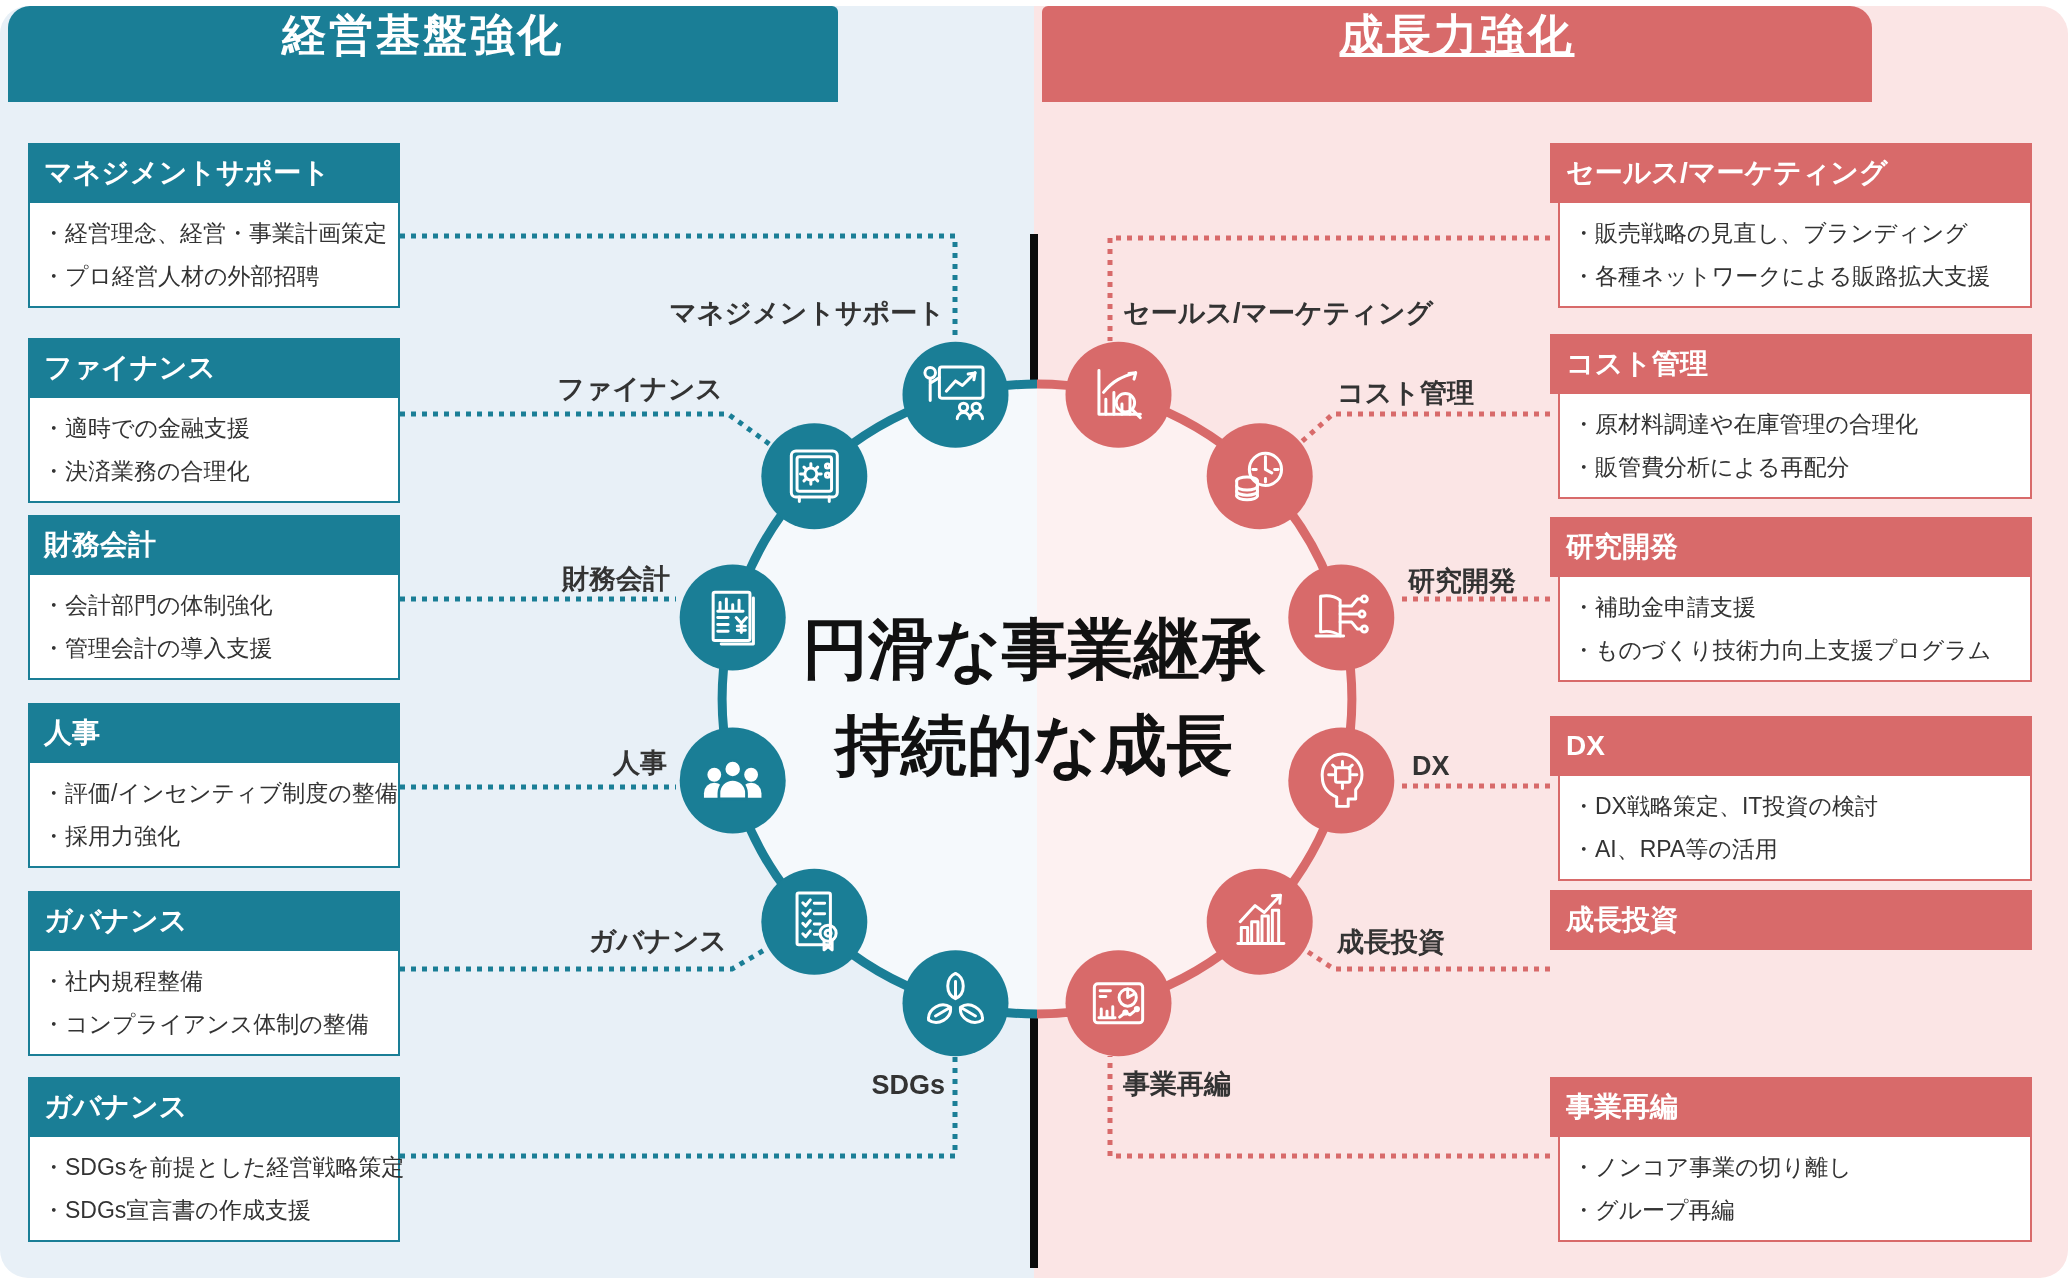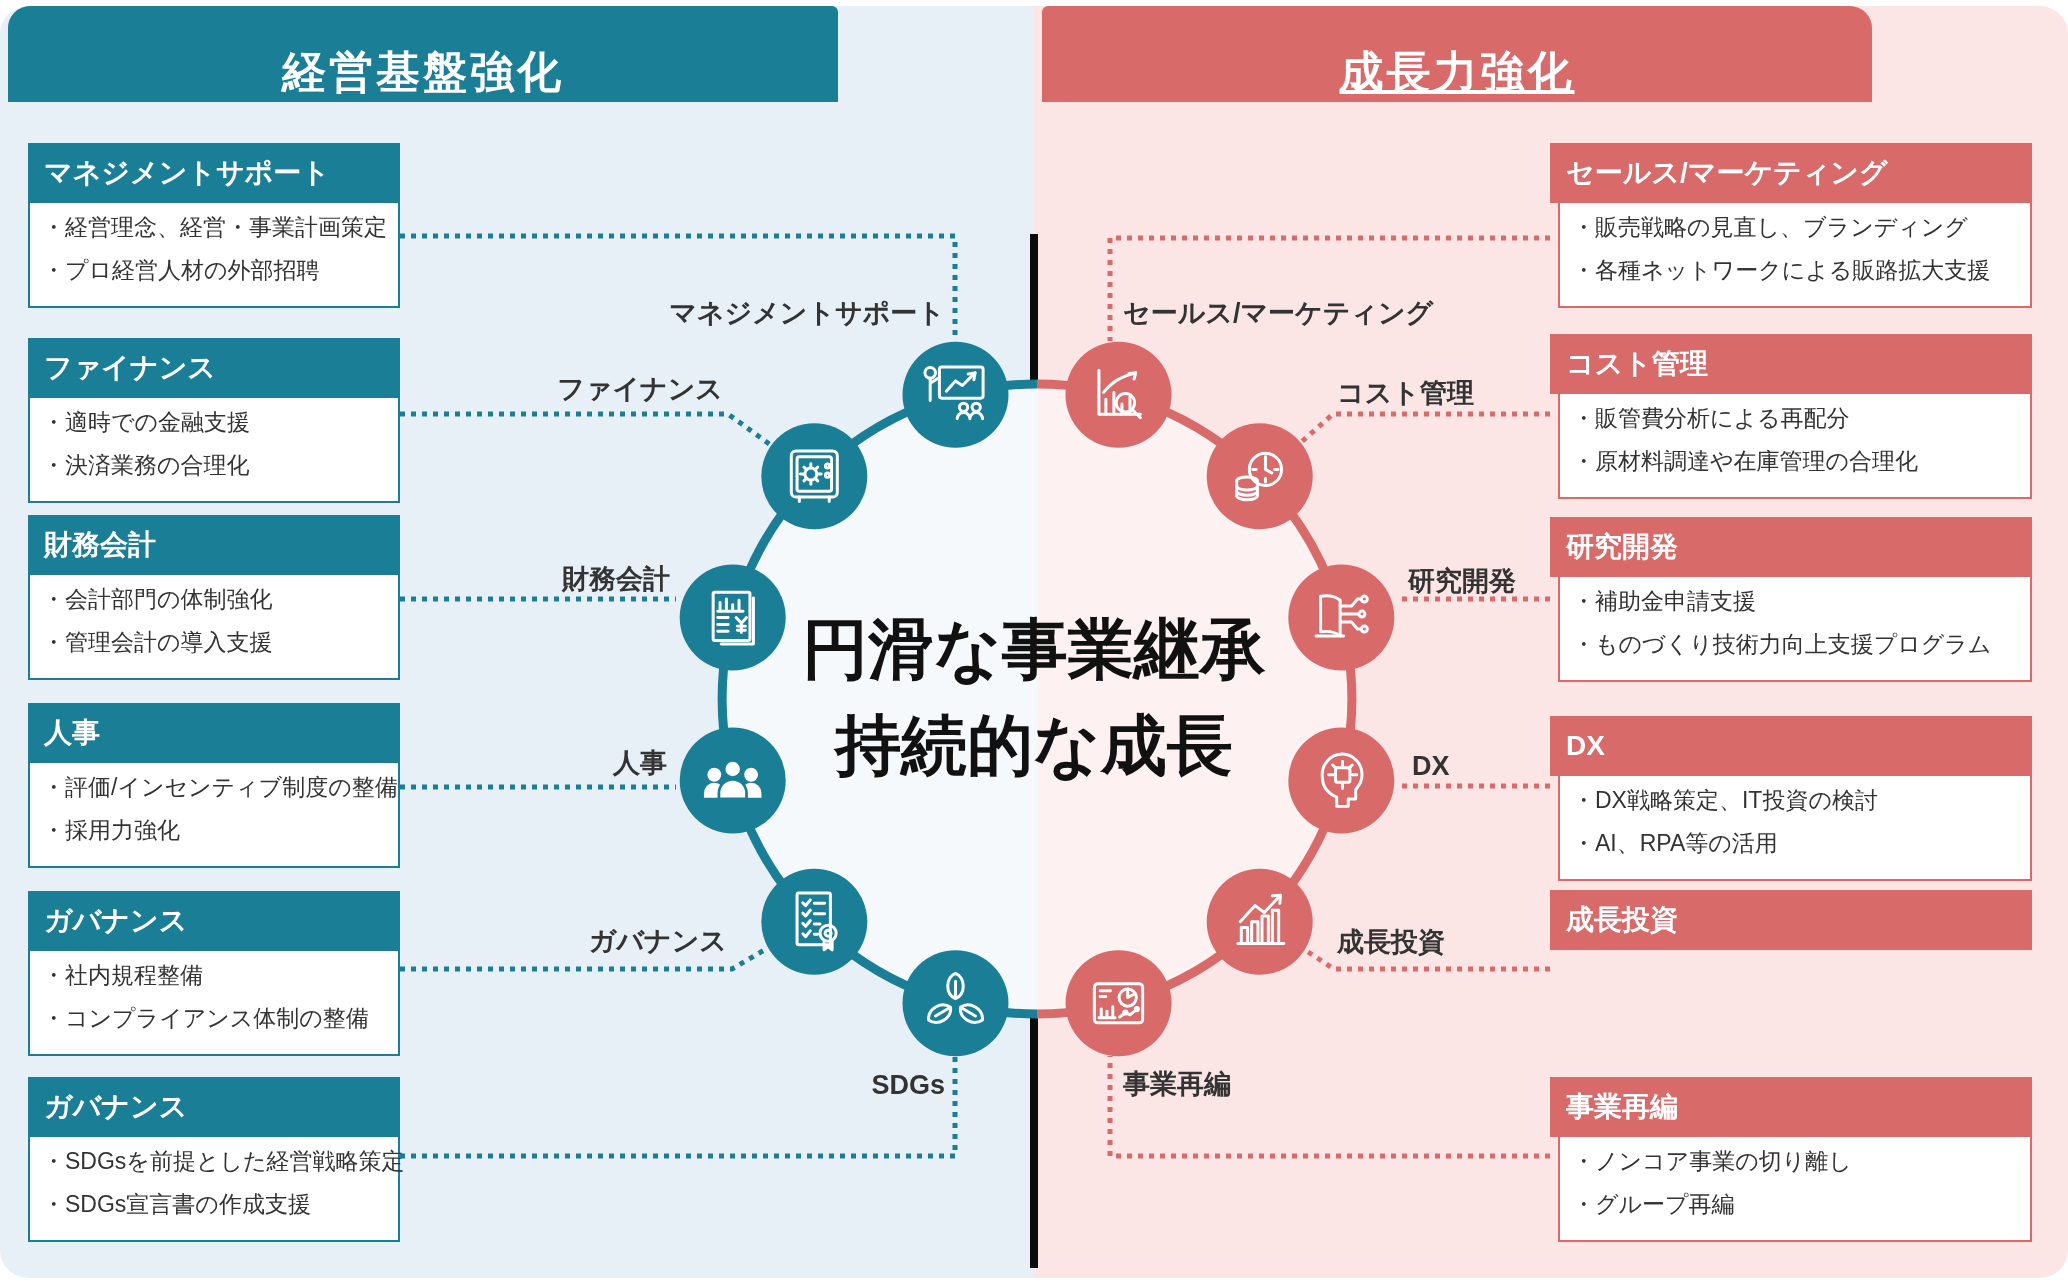--- a/index.html
+++ b/index.html
@@ -2,29 +2,29 @@
 <html><head>
 <meta charset="utf-8">
 <style>
   html,body{margin:0;padding:0;background:#ffffff;}
   .canvas{position:relative;width:2068px;height:1284px;background:#ffffff;overflow:hidden;
           font-family:"Liberation Sans",sans-serif;}
   .panel{position:absolute;top:6px;height:1272px;width:1034px;}
   .panel-left{left:0;background:#e8f0f7;border-radius:28px 0 0 28px;}
   .panel-right{left:1034px;background:#fbe5e5;border-radius:0 28px 28px 0;}
   .main-header{position:absolute;top:6px;height:96px;width:830px;display:flex;
-               align-items:flex-end;justify-content:center;color:#fff;font-weight:bold;
+               align-items:flex-start;justify-content:center;color:#fff;font-weight:bold;
                font-size:44px;letter-spacing:3px;}
   .main-header-left{left:8px;background:#1a7e96;border-radius:22px 6px 0 0;}
   .main-header-right{left:1042px;background:#d86a6a;border-radius:6px 22px 0 0;text-decoration:underline;}
   .box{position:absolute;width:372px;}
   .box.right{width:482px;}
   .box .bh{height:60px;display:flex;align-items:center;padding-left:16px;
            box-sizing:border-box;color:#fff;font-weight:bold;font-size:28px;}
-  .box .bc{background:#ffffff;box-sizing:border-box;padding:3px 12px;height:105px;}
+  .box .bc{background:#ffffff;box-sizing:border-box;padding:9px 12px;height:105px;}
   .box .item{font-size:23px;line-height:43px;color:#333;white-space:nowrap;}
   .box.teal .bh{background:#1a7e96;}
   .box.teal .bc{border:2px solid #1a7e96;border-top:none;}
   .box.red .bh{background:#d86a6a;}
   .box.red .bc{border:2px solid #d86a6a;border-top:none;margin-left:8px;}
   svg.overlay{position:absolute;left:0;top:0;}
   .ring-label{font-family:"Liberation Sans",sans-serif;font-size:27px;font-weight:bold;fill:#333;}
   .center-title{font-family:"Liberation Serif",serif;font-weight:600;font-size:66px;fill:#111;}
   .icon{stroke:#fff;stroke-width:2.6;fill:none;stroke-linecap:round;stroke-linejoin:round;}
 </style>
@@ -89,22 +89,22 @@
   <div class="box red right" style="left:1550px;top:143px">
     <div class="bh">セールス/マーケティング</div>
     <div class="bc">
       <div class="item">・販売戦略の見直し、ブランディング</div>
       <div class="item">・各種ネットワークによる販路拡大支援</div>
     </div>
   </div>
   <div class="box red right" style="left:1550px;top:334px">
     <div class="bh">コスト管理</div>
     <div class="bc">
+      <div class="item">・原材料調達や在庫管理の合理化</div>
       <div class="item">・販管費分析による再配分</div>
-      <div class="item">・原材料調達や在庫管理の合理化</div>
     </div>
   </div>
   <div class="box red right" style="left:1550px;top:517px">
     <div class="bh">研究開発</div>
     <div class="bc">
       <div class="item">・補助金申請支援</div>
       <div class="item">・ものづくり技術力向上支援プログラム</div>
     </div>
   </div>
   <div class="box red right" style="left:1550px;top:716px">

